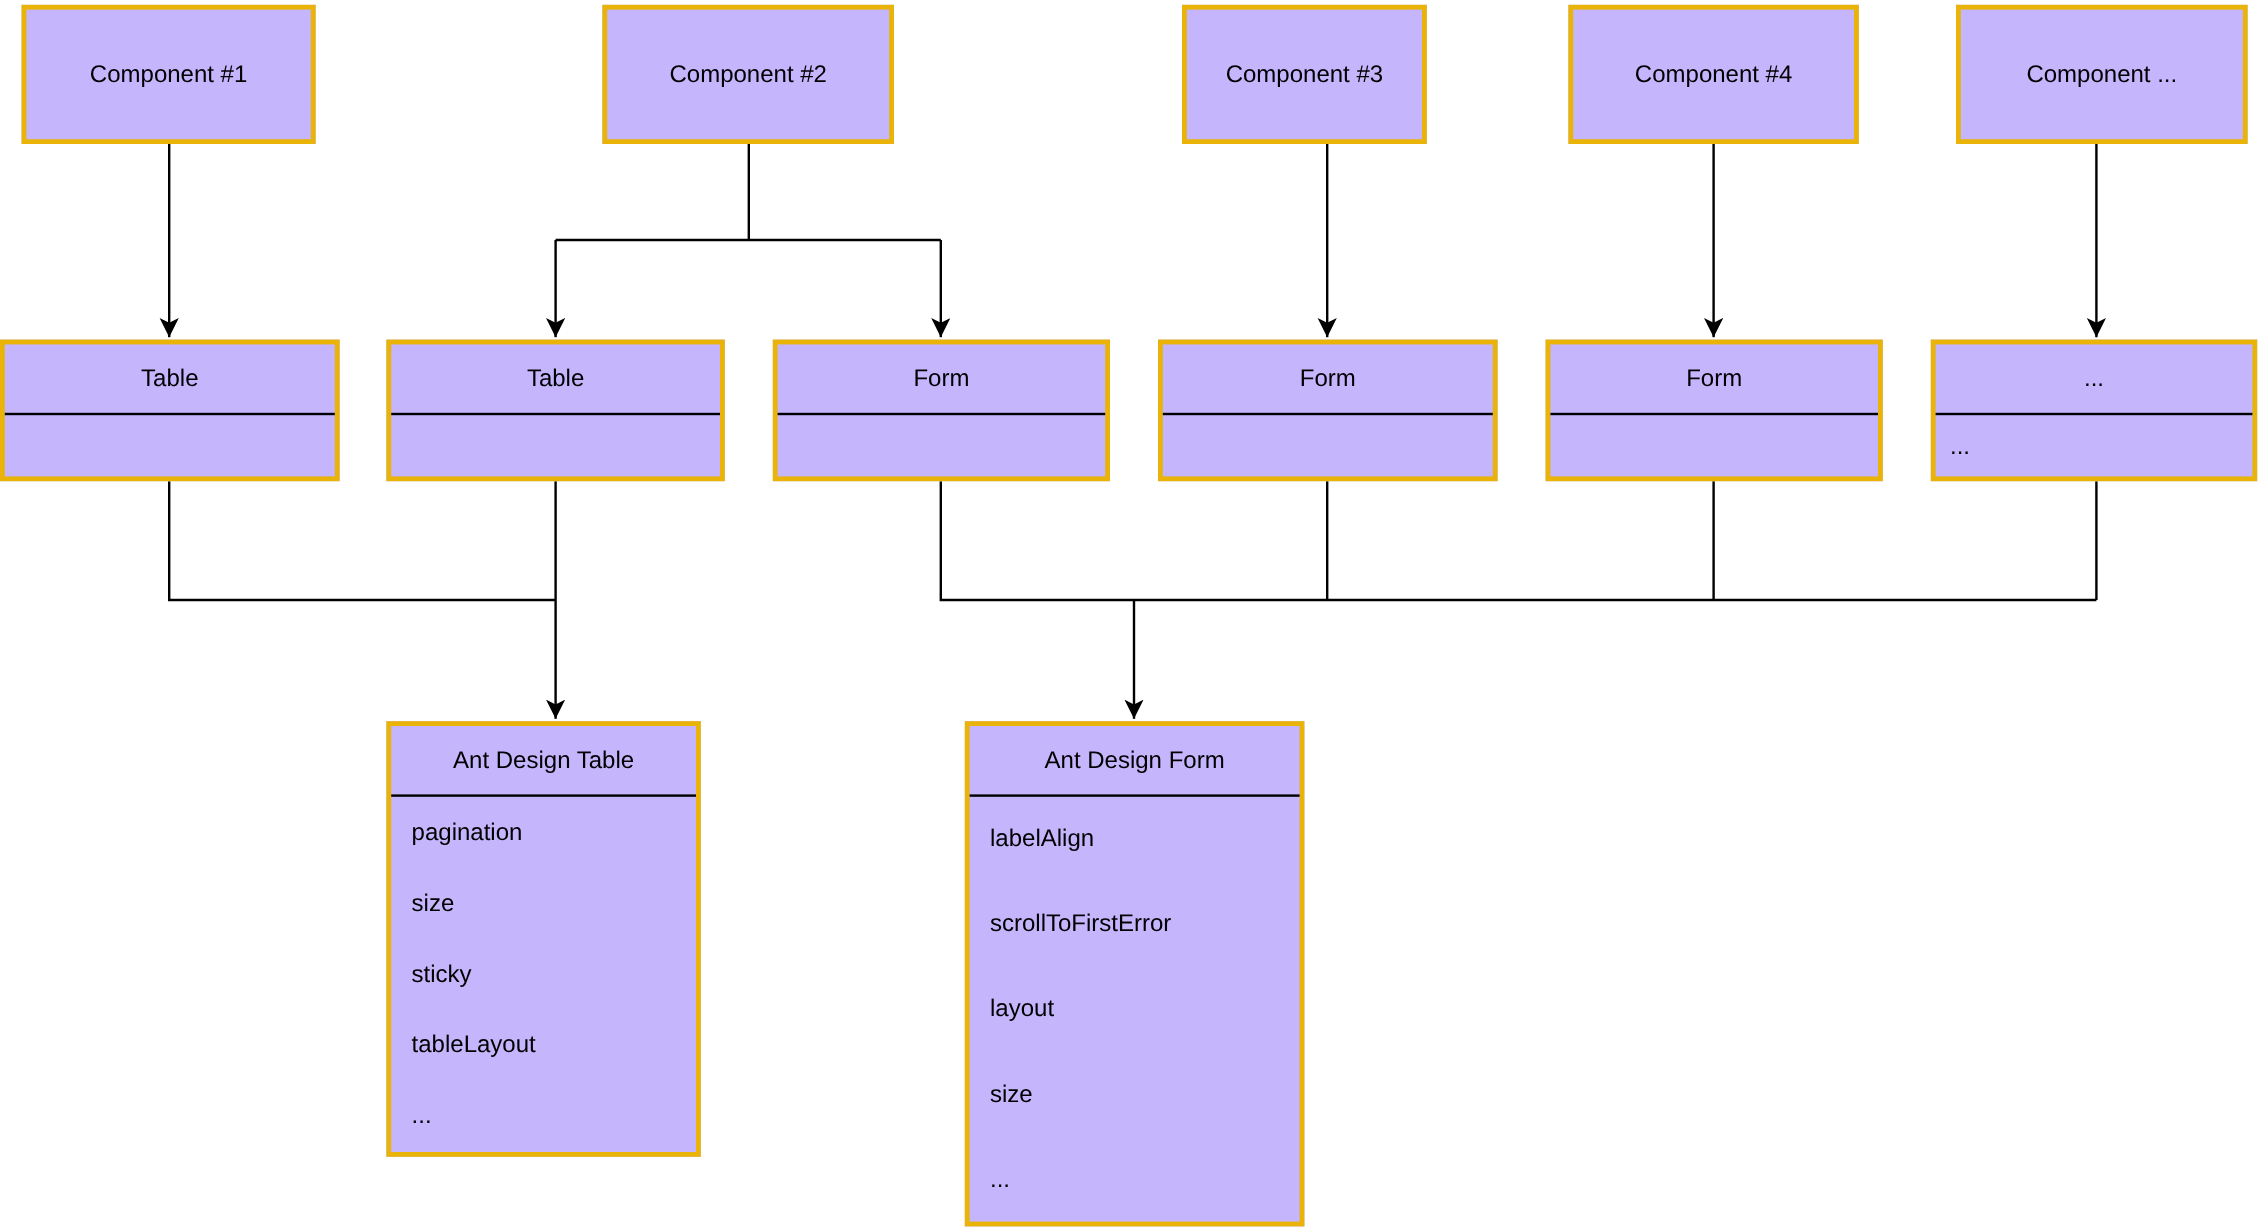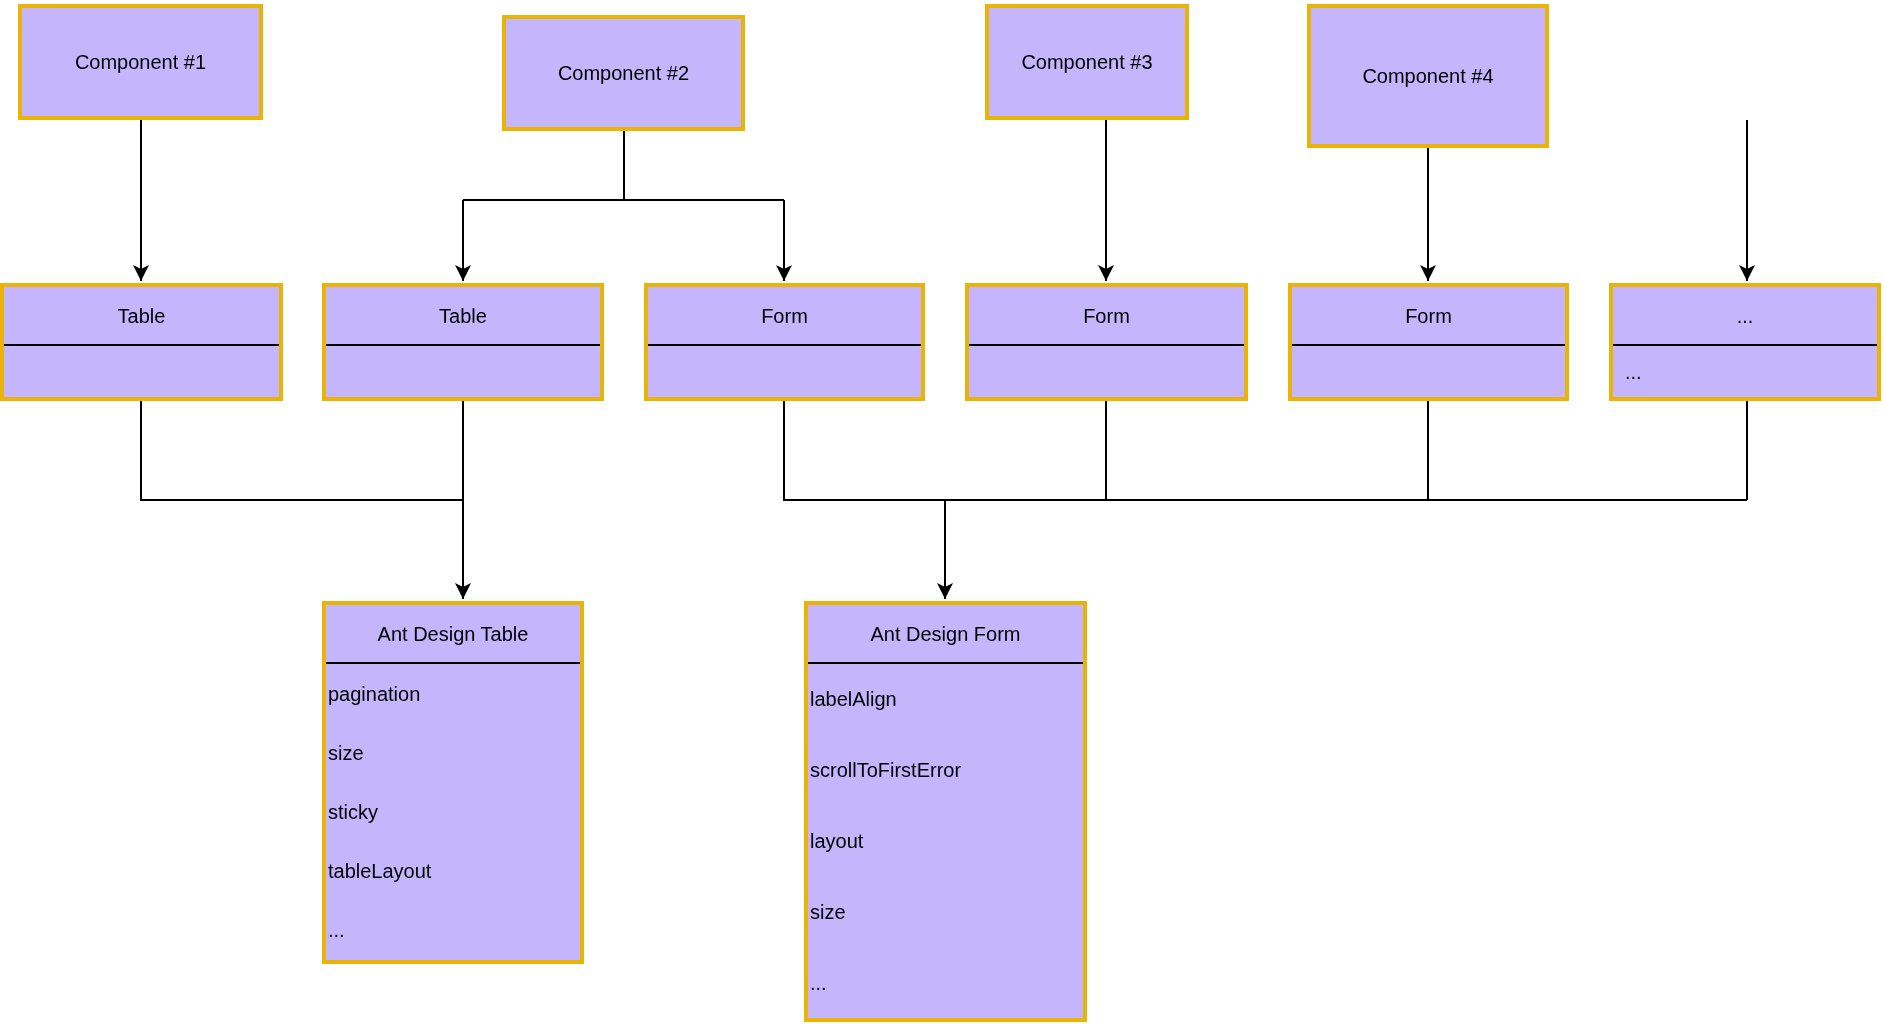--- a/index.html
+++ b/index.html
@@ -19,21 +19,21 @@
     display:flex;align-items:center;justify-content:center;flex:0 0 auto;
   }
   .node-body{flex:1 1 auto;display:flex;align-items:center;}
   .node-body.pad{padding-left:12px;}
   .detail{display:flex;flex-direction:column;}
   .detail-title{
     height:57px;border-bottom:2px solid #000000;
     display:flex;align-items:center;justify-content:center;flex:0 0 auto;
   }
   .detail-rows{flex:1 1 auto;display:flex;flex-direction:column;}
-  .detail-row{flex:1 1 0;display:flex;align-items:center;padding-left:2px;}
+  .detail-row{flex:1 1 0;display:flex;align-items:center;padding-left:17px;}
 </style>
 </head>
 <body>
 
 <div class="canvas">
 
   <svg class="wires" width="1884" height="1024" viewBox="0 0 1884 1024">
     <defs>
       <marker id="ah" markerUnits="userSpaceOnUse" markerWidth="20" markerHeight="18" refX="16" refY="8" orient="auto">
         <path d="M 0,0 L 16,8 L 0,16 L 4,8 Z" fill="#000000"></path>
@@ -56,28 +56,31 @@
       <path d="M 1106 401 V 500"></path>
       <path d="M 1428 401 V 500"></path>
       <path d="M 1747 401 V 500"></path>
       <path d="M 945 500 V 599" marker-end="url(#ah)"></path>
     </g>
   </svg>
 
   <div class="box comp" style="left:18px;top:4px;width:245px;height:116px">
     <span>Component #1</span>
   </div>
-  <div class="box comp" style="left:502px;top:15px;width:243px;height:116px">
+  <div class="box comp" style="left:502px;top:4px;width:243px;height:116px">
     <span>Component #2</span>
   </div>
   <div class="box comp" style="left:985px;top:4px;width:204px;height:116px">
     <span>Component #3</span>
   </div>
-  <div class="box comp" style="left:1307px;top:4px;width:242px;height:144px">
+  <div class="box comp" style="left:1307px;top:4px;width:242px;height:116px">
     <span>Component #4</span>
+  </div>
+  <div class="box comp" style="left:1630px;top:4px;width:243px;height:116px">
+    <span>Component ...</span>
   </div>
 
   <div class="box node" style="left:0px;top:283px;width:283px;height:118px">
     <div class="node-title">
       <span>Table</span>
     </div>
     <div class="node-body">
       <span></span>
     </div>
   </div>

